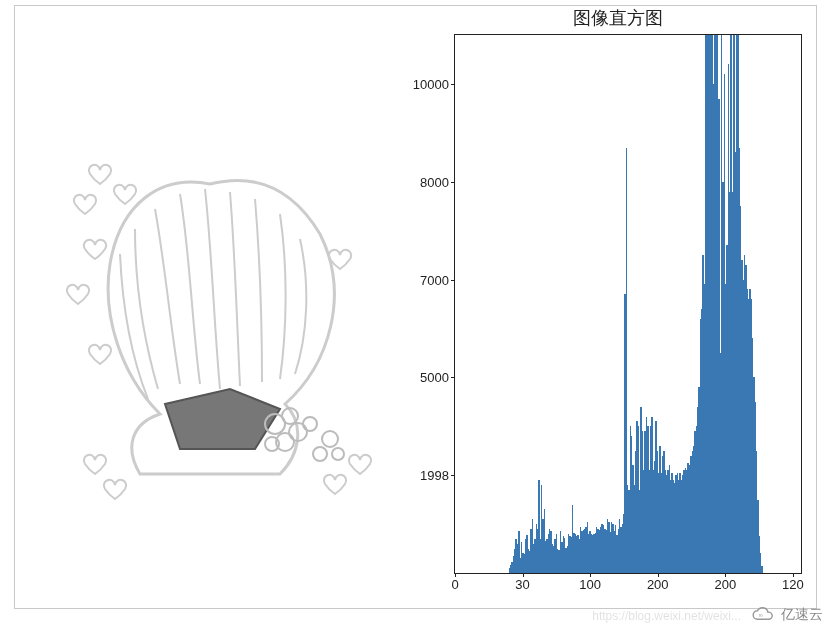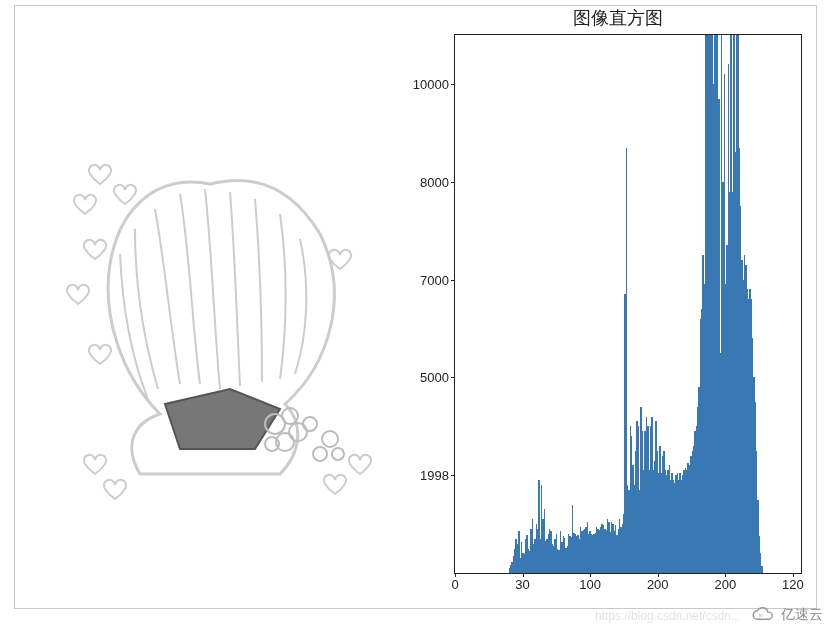--- a/index.html
+++ b/index.html
@@ -465,21 +465,21 @@
         <div class="tickmark-x" style="left: 39.0625%;"></div>
         <div class="xtick" style="left: 58.5938%;">200</div>
         <div class="tickmark-x" style="left: 58.5938%;"></div>
         <div class="xtick" style="left: 78.125%;">200</div>
         <div class="tickmark-x" style="left: 78.125%;"></div>
         <div class="xtick" style="left: 97.6562%;">120</div>
         <div class="tickmark-x" style="left: 97.6562%;"></div>
       </div>
   </div>
 
-  <div class="watermark">https://blog.csdn.net/csdn...</div>
+  <div class="watermark">https://blog.weixi.net/weixi...</div>
   <div class="logo">
     <svg viewBox="0 0 40 24">
       <path d="M12 18 a6 6 0 0 1 0 -12 a8 8 0 0 1 15 2 a5 5 0 0 1 2 10 h-17z" fill="none" stroke="#999" stroke-width="2"></path>
       <text x="14" y="15" font-size="8" fill="#999">∞</text>
     </svg>
     <span>亿速云</span>
   </div>
 </div>
 
 </body></html>

